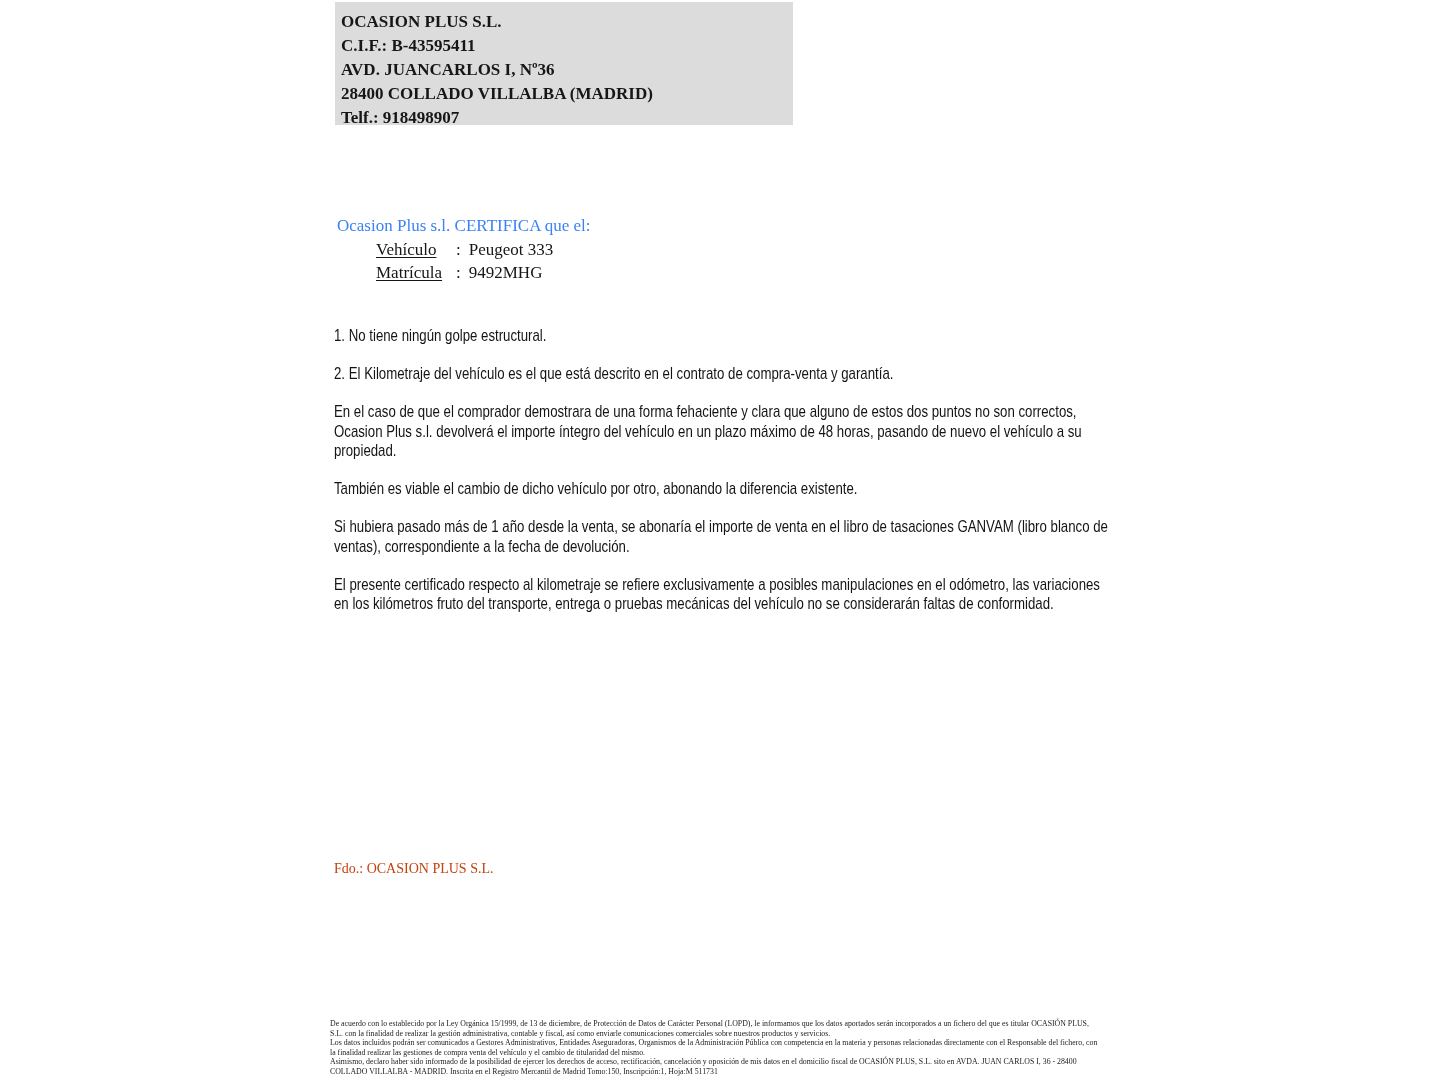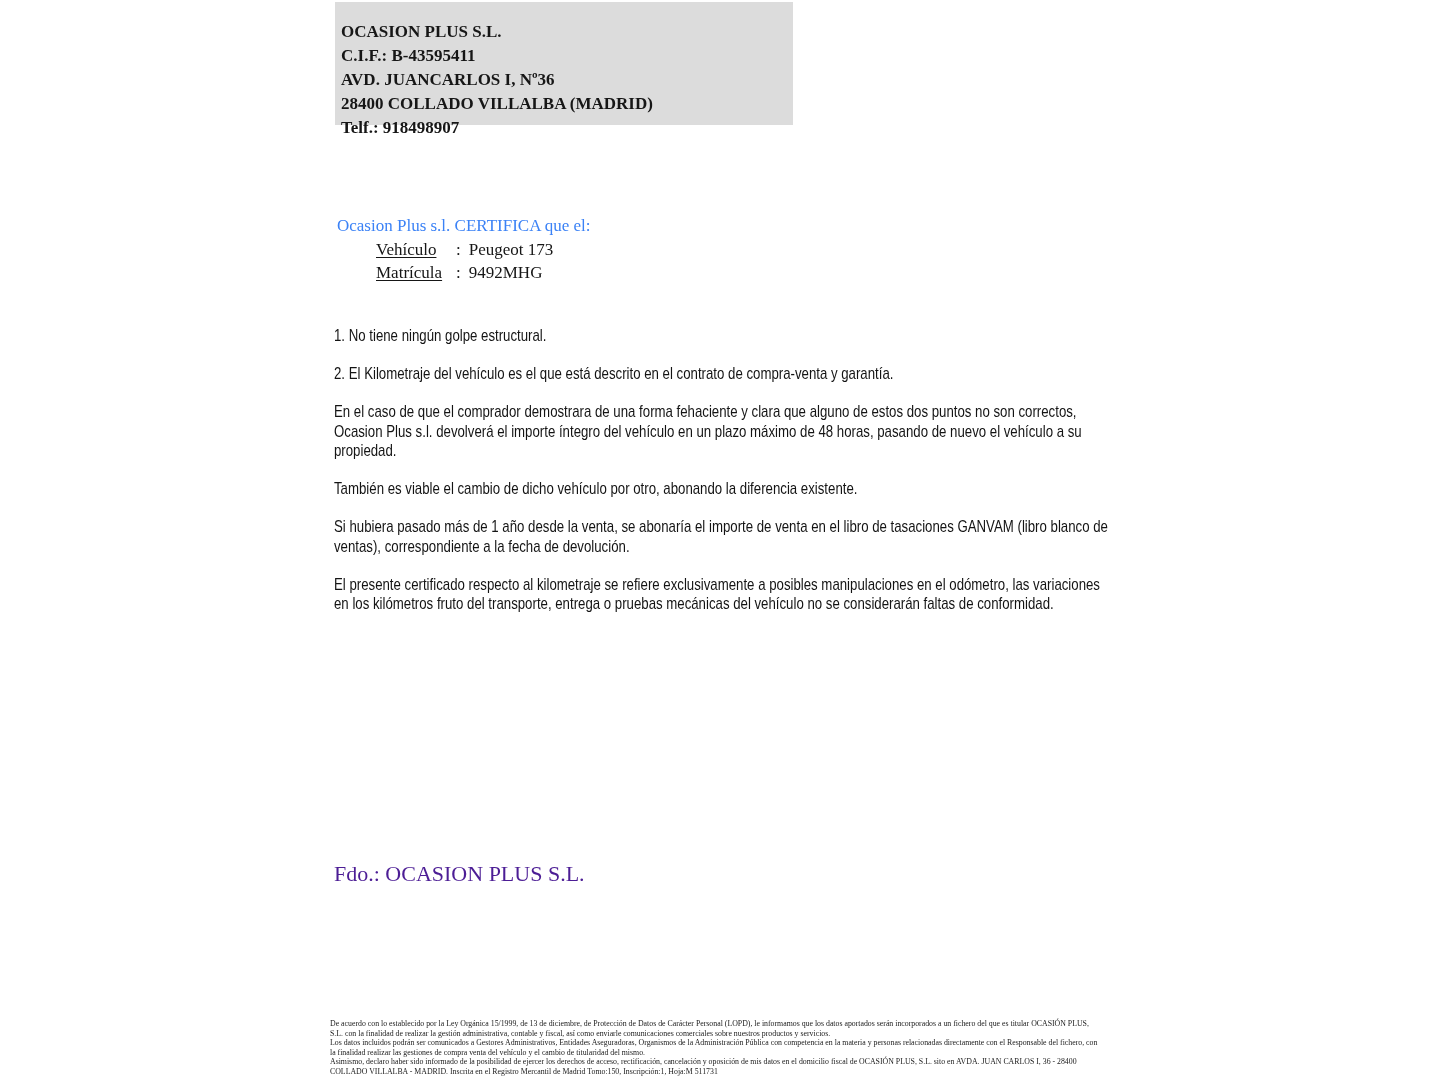--- a/index.html
+++ b/index.html
@@ -13,21 +13,21 @@
     background: #ffffff;
     font-family: "Liberation Serif", serif;
   }
 
   
   .letterhead {
     position: absolute;
     left: 335px; top: 2px;
     width: 458px; height: 123px;
     background: #dcdcdc;
-    padding: 18px 0 0 6px;
+    padding: 8px 0 0 6px;
   }
   .letterhead .lh-line {
     font-family: "Liberation Serif", serif;
     font-weight: bold;
     font-size: 17px;
     line-height: 24px;
     color: #161616;
     white-space: nowrap;
   }
 
@@ -80,22 +80,22 @@
   }
   .body-text p { margin: 0; }
   .body-text .clause-2 { margin-top: 18.5px; }
   .body-text .para-first { margin-top: 57.5px; }
   .body-text .para { margin-top: 18.5px; }
 
   
   .signature {
     position: absolute;
     left: 334px; top: 861px;
-    font-size: 22px;
-    color: #4c1d95;
+    font-size: 14px;
+    color: #c2410c;
     white-space: nowrap;
   }
 
   
   .legal-footer {
     position: absolute;
     left: 330px; top: 1019px;
     width: 856px;
     transform: scaleX(0.9);
     transform-origin: 0 0;
@@ -116,21 +116,21 @@
     <div class="lh-line">C.I.F.: B-43595411</div>
     <div class="lh-line">AVD. JUANCARLOS I, Nº36</div>
     <div class="lh-line">28400 COLLADO VILLALBA (MADRID)</div>
     <div class="lh-line">Telf.: 918498907</div>
   </div>
 
 
   <div class="cert-intro">Ocasion Plus s.l. CERTIFICA que el:</div>
 
   <div class="field-row row-vehicle">
-    <span class="field-label">Vehículo</span><span class="field-colon">:</span><span class="field-value">Peugeot 173</span>
+    <span class="field-label">Vehículo</span><span class="field-colon">:</span><span class="field-value">Peugeot 333</span>
   </div>
 
   <div class="field-row row-plate">
     <span class="field-label">Matrícula</span><span class="field-colon">:</span><span class="field-value">9492MHG</span>
   </div>
 
   <div class="body-text">
     <p class="clause clause-1">1. No tiene ningún golpe estructural.</p>
     <p class="clause clause-2">2. El Kilometraje del vehículo es el que está descrito en el contrato de compra-venta y garantía.</p>
     <p class="para para-first">En el caso de que el comprador demostrara de una forma fehaciente y clara que alguno de estos dos puntos no son correctos, Ocasion Plus s.l. devolverá el importe íntegro del vehículo en un plazo máximo de 48 horas, pasando de nuevo el vehículo a su propiedad.</p>

